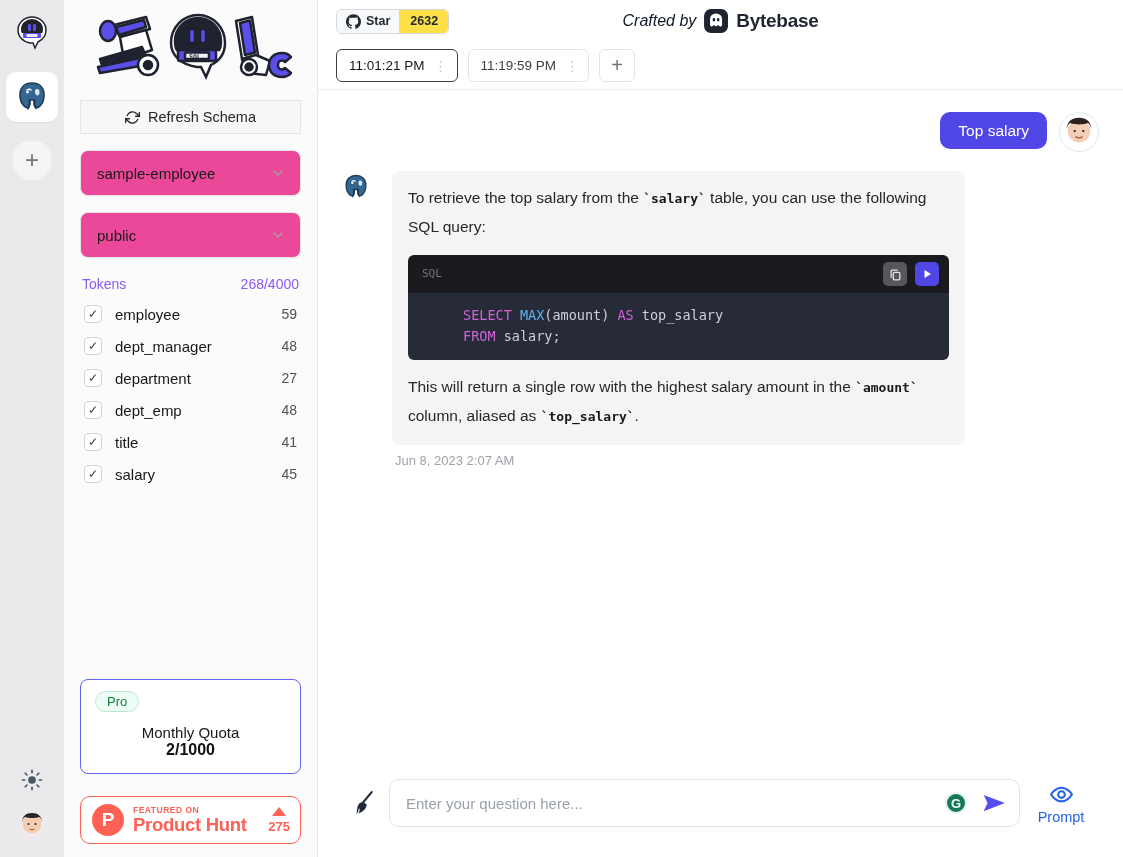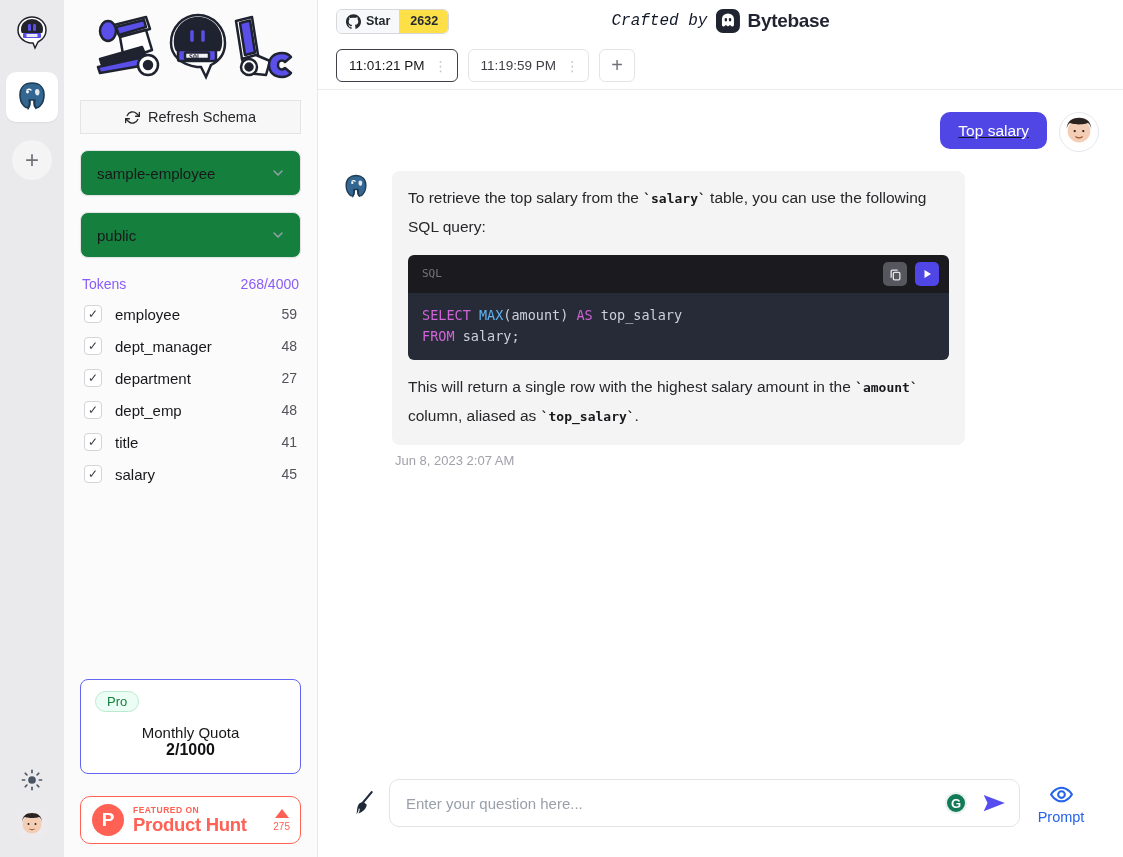--- a/index.html
+++ b/index.html
@@ -21,21 +21,21 @@
   .rail-sun { width:22px; height:22px; margin-bottom:18px; cursor:pointer; }
   .rail-user { width:32px; height:32px; border-radius:50%; overflow:hidden; cursor:pointer; }
 
   
   .sidebar { width:254px; background:#fbfbfc; border-right:1px solid #e8e8ea;
     display:flex; flex-direction:column; padding:6px 16px 13px; flex-shrink:0; }
   .logo { height:86px; display:flex; align-items:center; justify-content:center; }
   .btn-refresh { height:34px; border:1px solid #e4e4e7; background:#f7f7f8; border-radius:0;
     display:flex; align-items:center; justify-content:center; gap:8px; font-size:14.5px;
     color:#27272a; cursor:pointer; margin-top:8px; }
-  .select { height:46px; background:#15803d; border:1px solid #e4e4e7; border-radius:8px;
+  .select { height:46px; background:#ec4899; border:1px solid #e4e4e7; border-radius:8px;
     display:flex; align-items:center; justify-content:space-between; padding:0 14px 0 16px;
     font-size:15px; color:#18181b; margin-top:16px; cursor:pointer;
     box-shadow:0 1px 2px rgba(0,0,0,.03); }
   .select:nth-of-type(2){ margin-top:12px; }
   .tok-head { display:flex; justify-content:space-between; margin:18px 2px 6px;
     font-size:14px; color:#8b5cf6; }
   .tok-row { display:flex; align-items:center; height:32px; padding:0 4px; }
   .cb { width:18px; height:18px; border:1px solid #d4d4d8; border-radius:4px; background:#fff;
     display:flex; align-items:center; justify-content:center; font-size:12px; color:#3f3f46;
     cursor:pointer; flex-shrink:0; }
@@ -53,68 +53,68 @@
     height:48px; display:flex; align-items:center; padding:0 10px 0 11px; gap:9px; cursor:pointer; }
   .ph-p { width:32px; height:32px; border-radius:50%; background:#ff6154; color:#fff;
     font-weight:800; font-size:19px; display:flex; align-items:center; justify-content:center;
     flex-shrink:0; }
   .ph-mid { line-height:1; }
   .ph-feat { font-size:8.5px; font-weight:700; letter-spacing:.5px; color:#ff6154; }
   .ph-name { font-size:18.5px; font-weight:800; color:#ff6154; margin-top:2px; letter-spacing:-.3px;}
   .ph-vote { margin-left:auto; text-align:center; color:#ff6154; }
   .ph-tri { width:0; height:0; border-left:7px solid transparent; border-right:7px solid transparent;
     border-bottom:9px solid #ff6154; margin:0 auto 3px; }
-  .ph-count { font-size:10px; font-weight:400; }
+  .ph-count { font-size:13px; font-weight:700; }
 
   
   .main { flex:1; display:flex; flex-direction:column; min-width:0; }
   .topbar { height:42px; display:flex; align-items:center; padding:0 18px; position:relative; }
   .star-badge { display:flex; height:25px; border:1px solid #d5d7da; border-radius:6px;
     overflow:hidden; font-size:12.5px; font-weight:700; color:#24292f; cursor:pointer; }
   .star-left { background:#f6f8fa; display:flex; align-items:center; gap:5px; padding:0 9px;
     border-right:1px solid #d5d7da; }
   .star-count { background:#fde047; display:flex; align-items:center; padding:0 10px; font-weight:600;}
   .crafted { position:absolute; left:50%; top:50%; transform:translate(-50%,-50%);
     display:flex; align-items:center; gap:8px; }
-  .crafted-txt { font-family:Liberation Mono, monospace; font-style:italic; font-size:16px; color:#111827; }
+  .crafted-txt { font-family:Liberation Sans, sans-serif; font-style:italic; font-size:16px; color:#111827; }
   .bb-name { font-size:19px; font-weight:800; color:#1f2430; letter-spacing:-.3px; }
   .tabbar { height:48px; display:flex; align-items:center; gap:10px; padding:0 18px;
     border-bottom:1px solid #ececee; }
   .tab { height:33px; border-radius:6px; display:flex; align-items:center; padding:0 9px 0 12px;
     font-size:13.5px; cursor:pointer; background:#fff; }
   .tab.active { border:1px solid #3f3f46; color:#18181b; }
   .tab.inactive { border:1px solid #e4e4e7; color:#3f3f46; }
   .kebab { color:#c6c6cc; font-size:14px; margin-left:9px; letter-spacing:0; cursor:pointer; }
   .tab-add { width:36px; height:33px; border:1px solid #e4e4e7; border-radius:6px; color:#71717a;
     font-size:20px; display:flex; align-items:center; justify-content:center; cursor:pointer;
     background:#fff; font-weight:300; }
 
   .chat { flex:1; display:flex; flex-direction:column; padding:22px 24px 18px; overflow:hidden; }
-  .row-user { display:flex; justify-content:flex-end; align-items:flex-start; gap:12px;text-decoration:underline; }
+  .row-user { display:flex; justify-content:flex-end; align-items:flex-start; gap:12px; }
   .bubble-user { background:#4f46e5; color:#fff; font-size:15.5px; padding:8px 18px;
     border-radius:10px; height:37px; display:flex; align-items:center; }
   .avatar-user { width:40px; height:40px; border-radius:50%; border:1px solid #e5e7eb;
     background:#fff; overflow:hidden; flex-shrink:0; }
   .row-bot { display:flex; align-items:flex-start; gap:22px; margin-top:19px; }
   .avatar-bot { width:28px; height:28px; flex-shrink:0; margin-top:2px; }
   .bubble-bot { background:#f4f4f5; border-radius:8px; padding:13px 16px 14px; width:573px;
     font-size:15.5px; line-height:28px; color:#27272a; }
   .inline-code { font-family:"DejaVu Sans Mono", monospace; font-size:13px; font-weight:700;
     color:#18181b; }
   .codeblock { border-radius:6px; overflow:hidden; margin:14px 0 13px; }
   .code-head { background:#1b1b1f; height:38px; display:flex; align-items:center; padding:0 10px 0 14px; }
   .code-lang { font-family:"DejaVu Sans Mono", monospace; font-size:11px; color:#75757d; }
   .code-actions { margin-left:auto; display:flex; gap:8px; }
   .code-btn { width:24px; height:24px; border-radius:5px; display:flex; align-items:center;
     justify-content:center; cursor:pointer; border:none; }
   .btn-copy { background:#56565e; }
   .btn-run { background:#4f46e5; }
   .code-body { background:#272b38; padding:12px 14px 13px; font-family:"DejaVu Sans Mono", monospace;
     font-size:13.5px; line-height:21px; }
-  .code-line { white-space:pre; }
+  .code-line { white-space:pre;margin-left:41px; }
   .tk-kw { color:#d064d8; } .tk-fn { color:#5fb2ef; } .tk-pl { color:#ccd0da; }
   .msg-time { font-size:13px; color:#a1a1aa; margin:8px 0 0 42px; }
 
   .composer { margin-top:auto; display:flex; align-items:center; gap:13px; padding:0 10px 12px 8px; }
   .broom { width:26px; height:26px; cursor:pointer; flex-shrink:0; }
   .input-wrap { flex:1; height:48px; border:1px solid #e4e4e7; border-radius:10px; background:#fff;
     display:flex; align-items:center; padding:0 12px 0 16px; }
   .question-input { flex:1; border:none; outline:none; font-size:15px; color:#18181b;
     font-family:"Liberation Sans", sans-serif; background:transparent; }
   .question-input::placeholder { color:#9aa0aa; }

